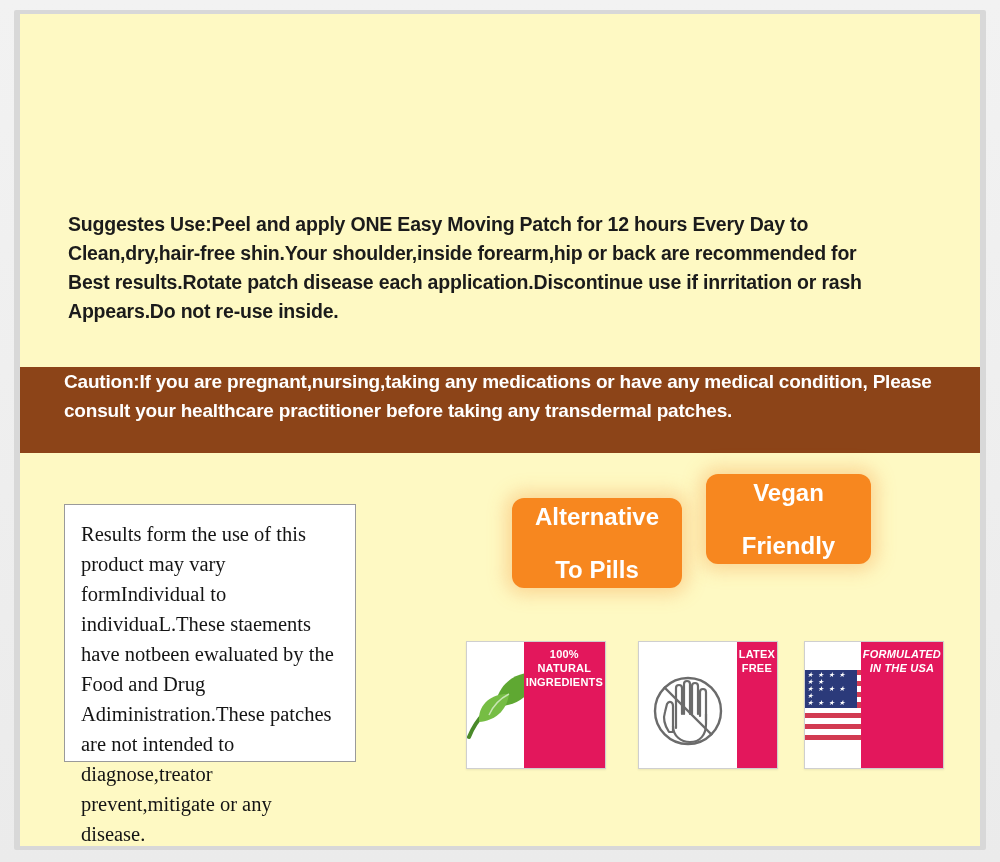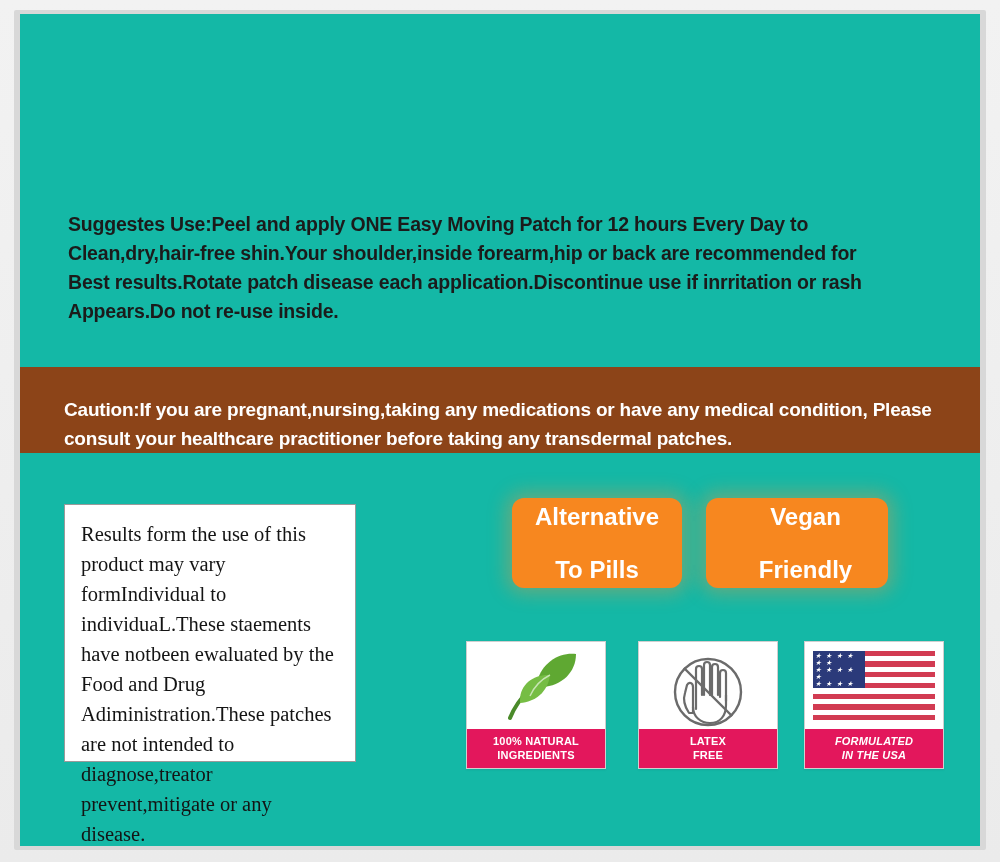--- a/index.html
+++ b/index.html
@@ -37,21 +37,21 @@
     height: 840px;
     background: #d8d8d8;
     border-radius: 2px;
   }
   .label {
     position: absolute;
     left: 20px;
     top: 14px;
     width: 960px;
     height: 832px;
-    background: #14b8a6;
+    background: #fef9c3;
     box-sizing: border-box;
     overflow: hidden;
   }
 
   
   .usage {
     position: absolute;
     left: 48px;
     top: 196;
     width: 900px;
@@ -70,21 +70,21 @@
 
   
   .caution-bar {
     position: absolute;
     left: 0px;
     top: 353px;
     width: 960px;
     height: 86px;
     background: #8c4418;
     display: flex;
-    align-items: flex-end;
+    align-items: flex-start;
   }
   .caution-text {
     padding-left: 44px;
     padding-right: 12px;
     font-size: 19px;
     font-weight: bold;
     line-height: 29px;
     color: #ffffff;
     letter-spacing: -0.2px;
   }
@@ -126,36 +126,34 @@
     gap: 21px;
   }
   #badge-alt {
     left: 492px;
     top: 484px;
     width: 170px;
     height: 90px;
   }
   #badge-vegan {
     left: 686px;
-    top: 484px;
+    top: 460px;
     width: 165px;
     height: 90px;
-    padding-left: 17px;
   }
 
   
   .icon-card {
     position: absolute;
     width: 140px;
     height: 128px;
     background: #ffffff;
     border: 1px solid #cfcfcf;
     box-sizing: border-box;
     display: flex;
-    flex-direction: column;
     align-items: stretch;
     justify-content: flex-end;
     box-shadow: 0 1px 2px rgba(0,0,0,0.08);
   }
   #card-natural { left: 446px; top: 627px; }
   #card-latex  { left: 618px; top: 627px; justify-content: center; }
   #card-usa    { left: 784px; top: 627px; font-style: italic; }
 
   .icon-art {
     flex: 1 1 auto;

